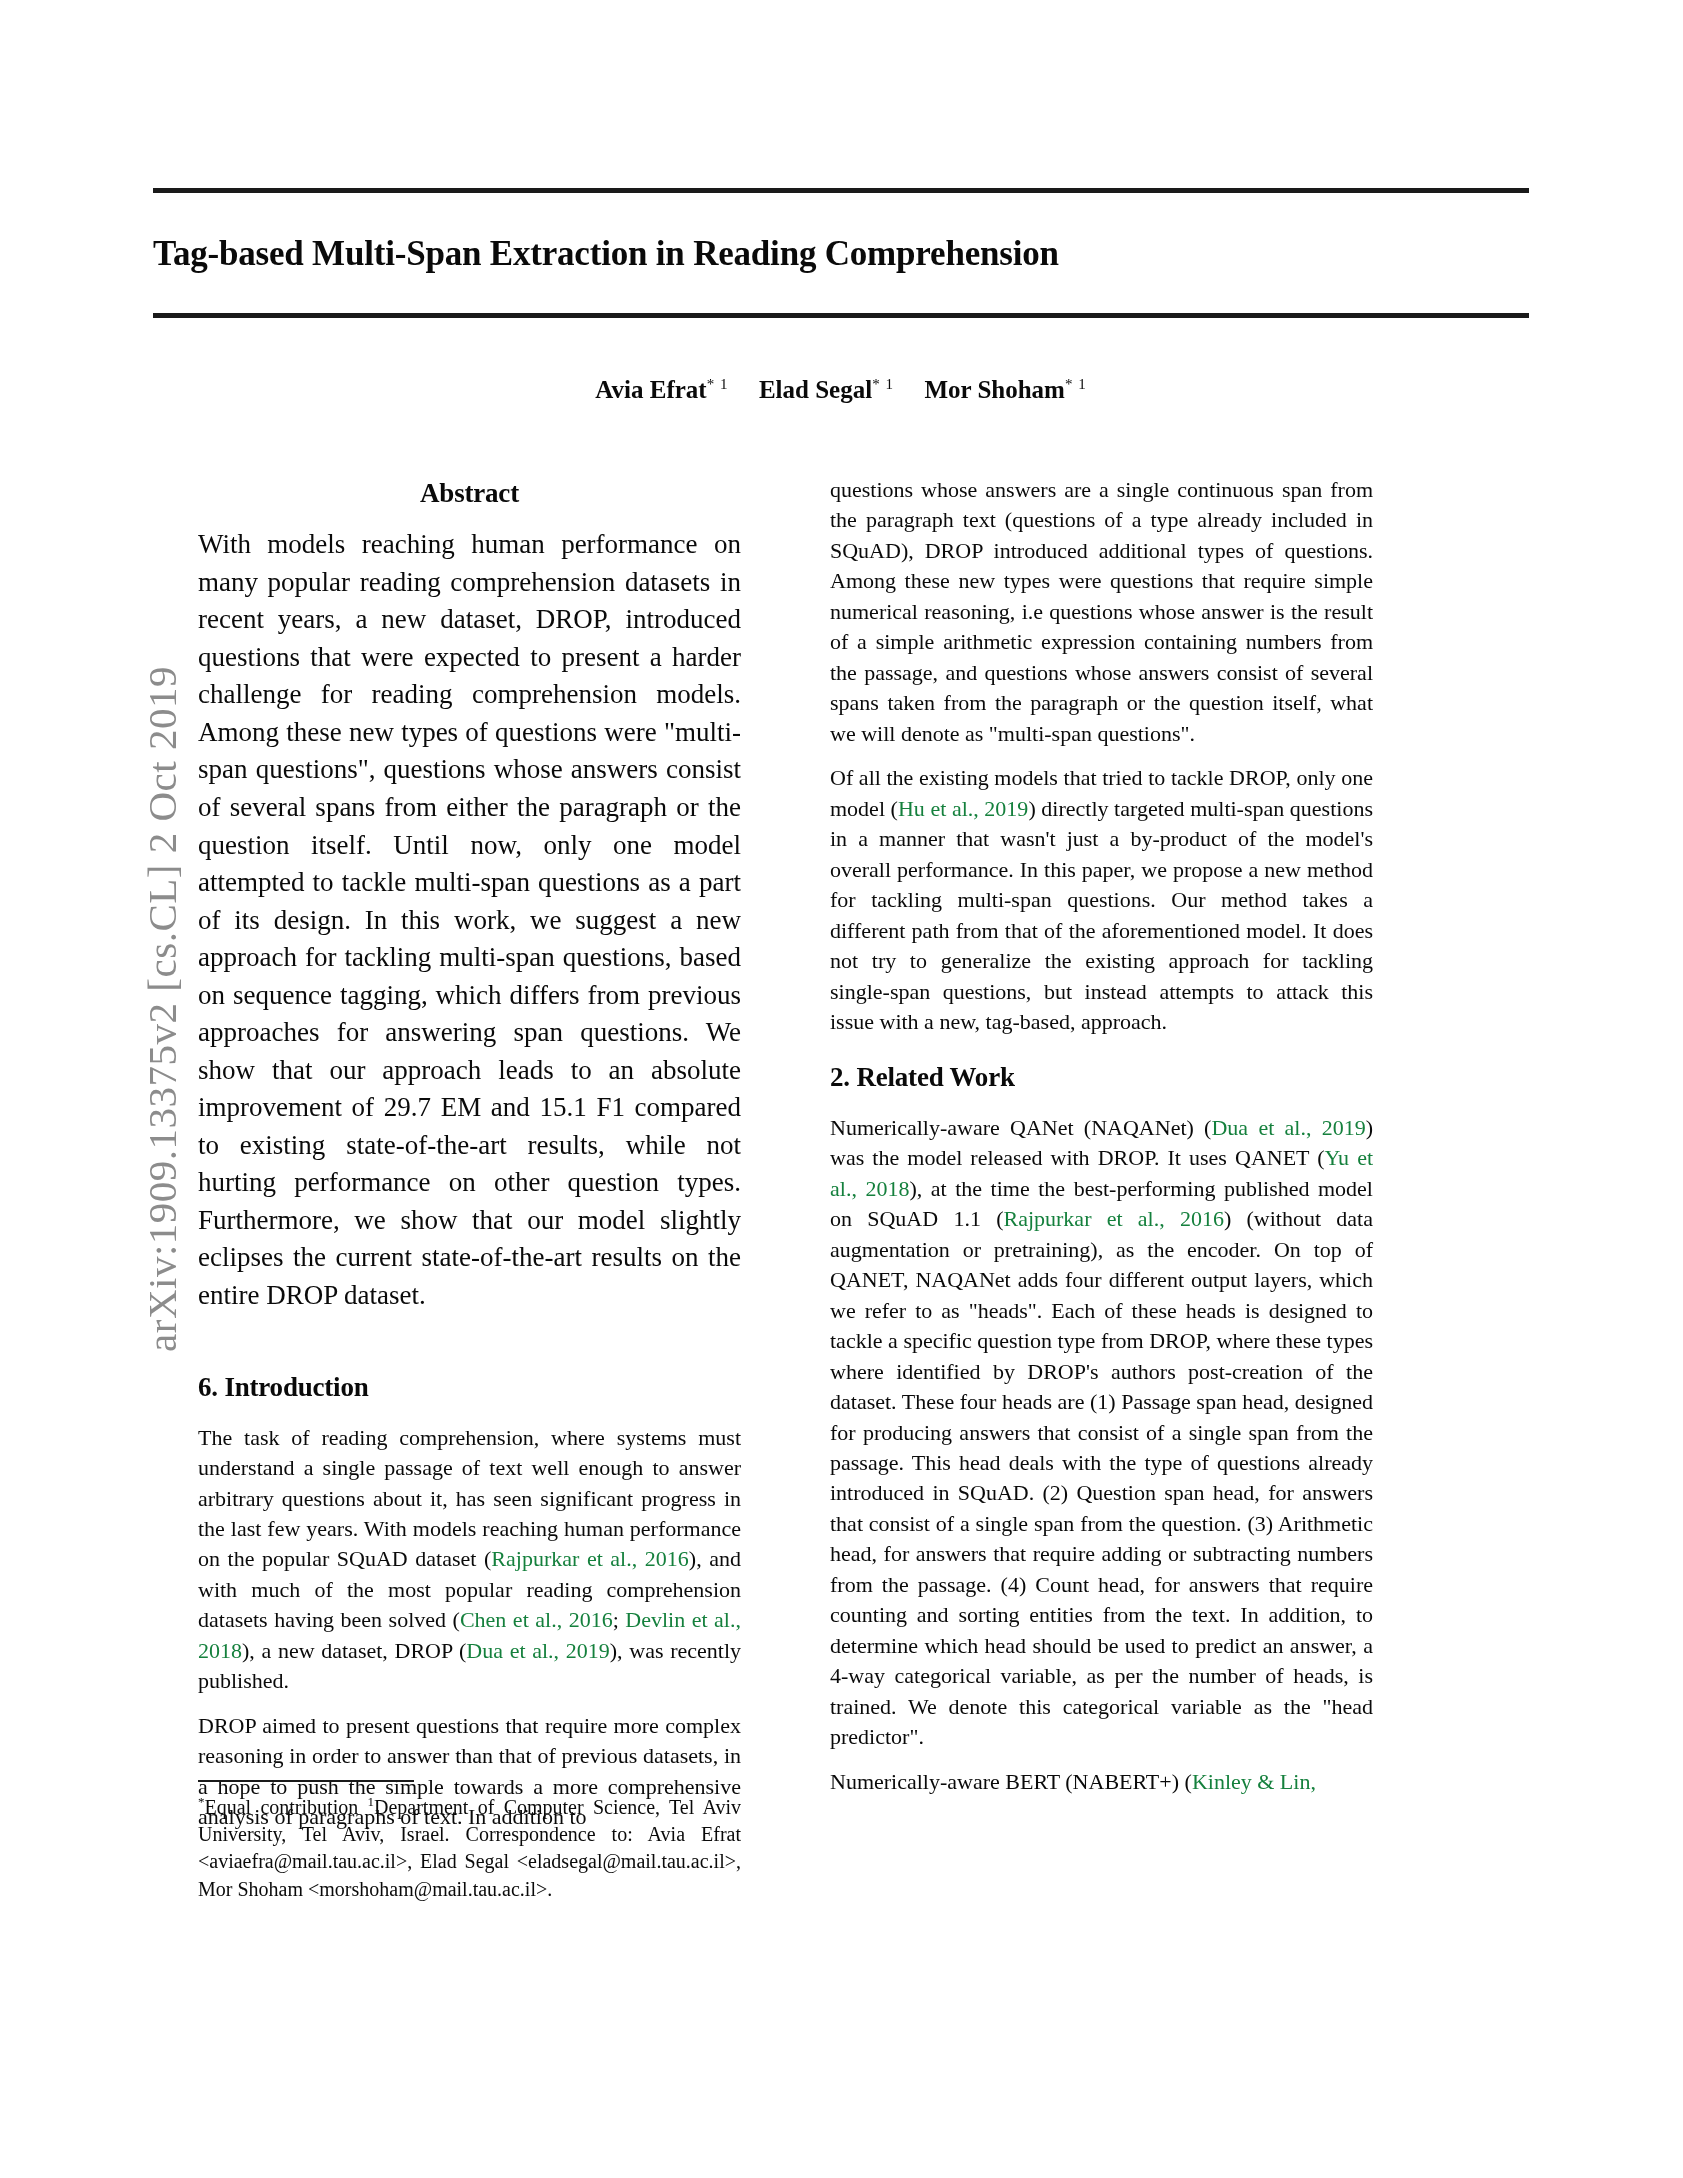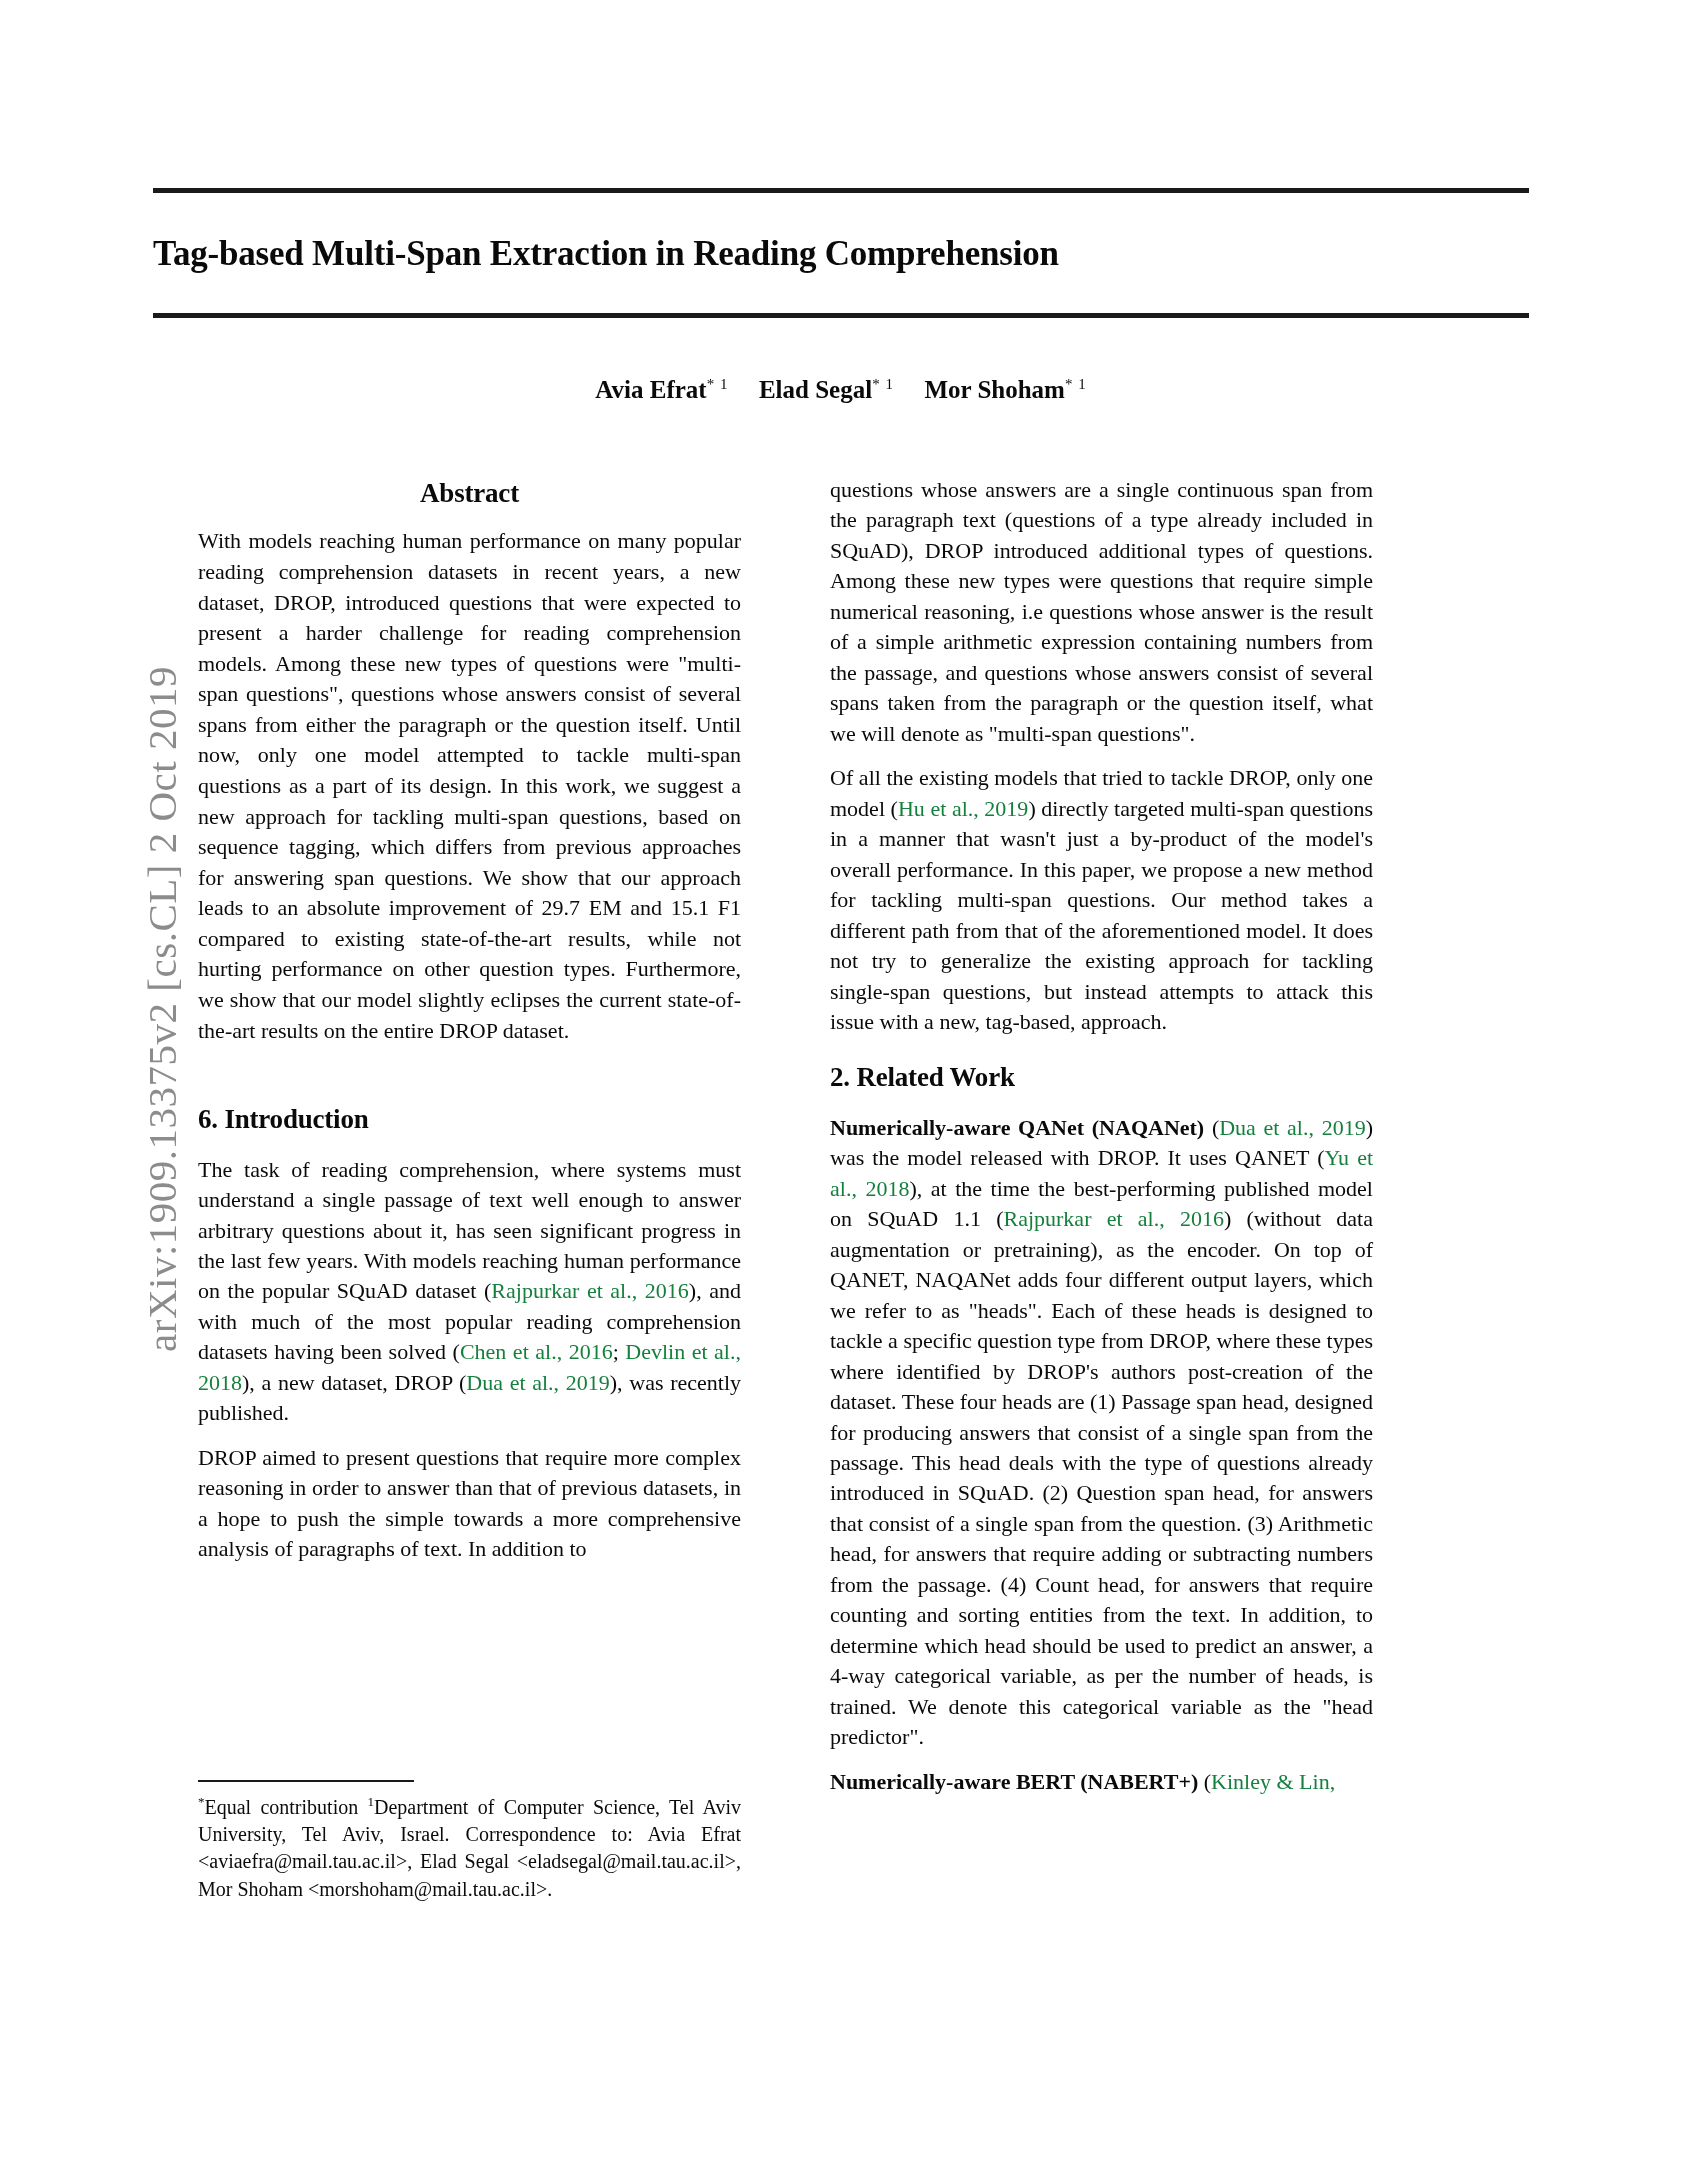--- a/index.html
+++ b/index.html
@@ -88,21 +88,21 @@
   .col-right { left: 830px; }
 
   .abstract-head {
     text-align: center;
     font-size: 27px;
     font-weight: bold;
     margin: 0 0 14px 0;
     letter-spacing: -0.2px;
   }
   .abstract-body {
-    font-size: 22px;
+    font-size: 27px;
     line-height: 1.39;
     text-align: justify;
     margin: 0;
   }
 
   .section-head {
     font-size: 27px;
     font-weight: bold;
     margin: 0 0 16px 0;
     text-align: left;
@@ -110,21 +110,21 @@
   }
   .sec-intro { margin-top: 55px; }
   .sec-related { margin-top: 22px; }
 
   p.body-par {
     margin: 0 0 14px 0;
     text-align: justify;
   }
 
   .cite { color: #15803d; }
-  .runin { font-weight: bold; margin-top: 20px; }
+  .runin { font-weight: normal; margin-top: 20px; }
 
   
   .footnote-wrap {
     position: absolute;
     left: 198px;
     top: 1780px;
     width: 543px;
   }
   .footnote-rule {
     width: 216px;

